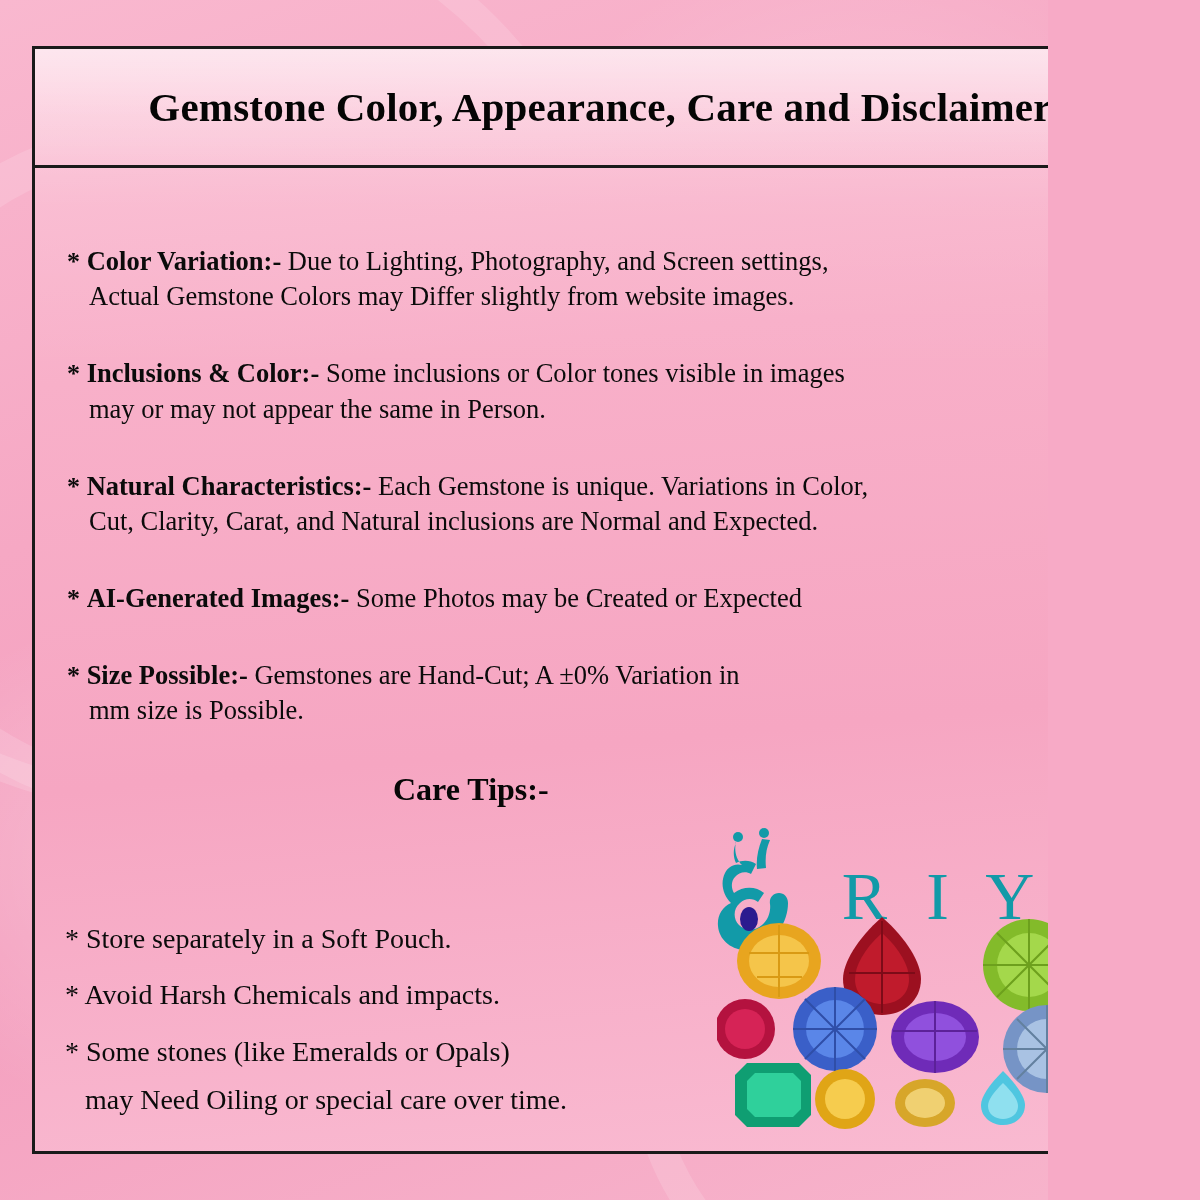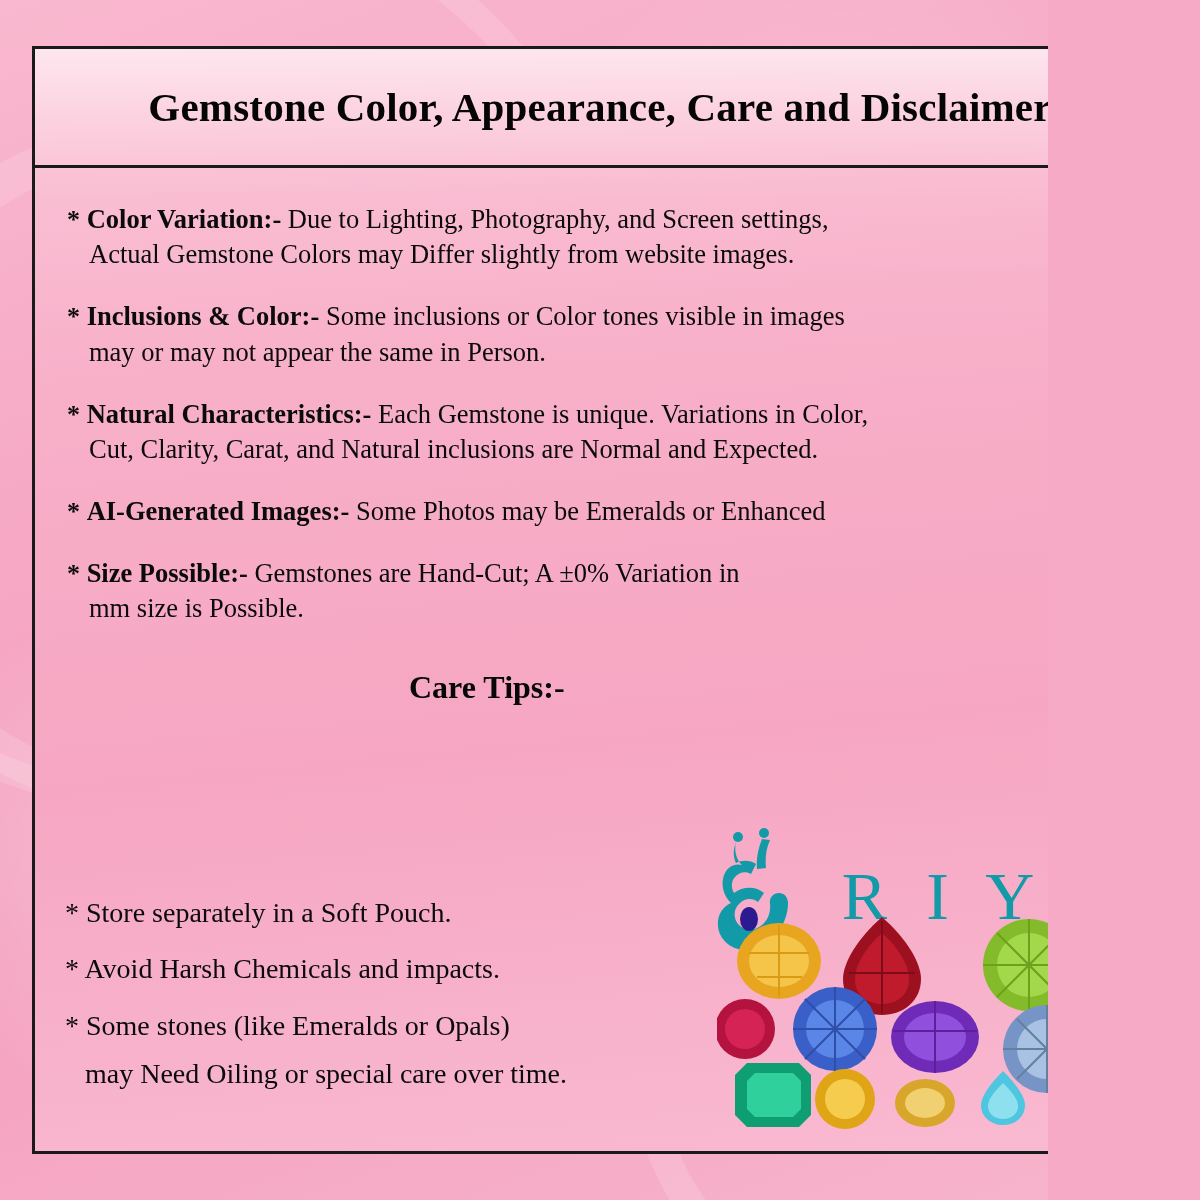--- a/index.html
+++ b/index.html
@@ -66,41 +66,42 @@
     position: relative;
     padding: 34px 28px 0 22px;
   }
   .bullet {
     position: relative;
     color: #0b0b0b;
     font-size: 26.5px;
     line-height: 1.32;
     margin-bottom: 27px;
     padding-left: 10px;
+    margin-top: 42px;
   }
   .bullet .star {
     font-size: 26px;
     font-weight: bold;
   }
   .bullet b {
     font-weight: bold;
   }
   .bullet .l2 {
     display: block;
     padding-left: 22px;
   }
 
   .care-row {
     position: relative;
     height: 92px;
     margin-top: 6px;
   }
   .care-tips {
     position: absolute;
-    left: 352px;
+    left: 336px;
     top: 16px;
     font-size: 32px;
     font-weight: bold;
     color: #070707;
   }
 
   .brand {
     position: absolute;
     right: 34px;
     top: 770px;
@@ -112,21 +113,21 @@
     font-size: 68px;
     letter-spacing: 11px;
     color: #129aa8;
     font-weight: normal;
     line-height: 1;
   }
 
   .care-list {
     position: absolute;
     left: 30px;
-    top: 846px;
+    top: 872px;
     width: 700px;
   }
   .care-list .item {
     font-size: 28px;
     color: #0b0b0b;
     margin-bottom: 20px;
     line-height: 1.3;
   }
   .care-list .item .l2 { display: block; padding-left: 20px; margin-top: 12px; }
 
@@ -168,21 +169,21 @@
       </div>
 
       <div class="bullet">
         <span class="star">*</span>
         <b>Natural Characteristics:-</b><span> Each Gemstone is unique. Variations in Color,</span>
         <span class="l2">Cut, Clarity, Carat, and Natural inclusions are Normal and Expected.</span>
       </div>
 
       <div class="bullet">
         <span class="star">*</span>
-        <b>AI-Generated Images:-</b><span> Some Photos may be Emeralds or Enhanced</span>
+        <b>AI-Generated Images:-</b><span> Some Photos may be Created or Expected</span>
       </div>
 
       <div class="bullet">
         <span class="star">*</span>
         <b>Size Possible:-</b><span> Gemstones are Hand-Cut; A ±0% Variation in</span>
         <span class="l2">mm size is Possible.</span>
       </div>
 
       <div class="care-row">
         <div class="care-tips">Care Tips:-</div>

